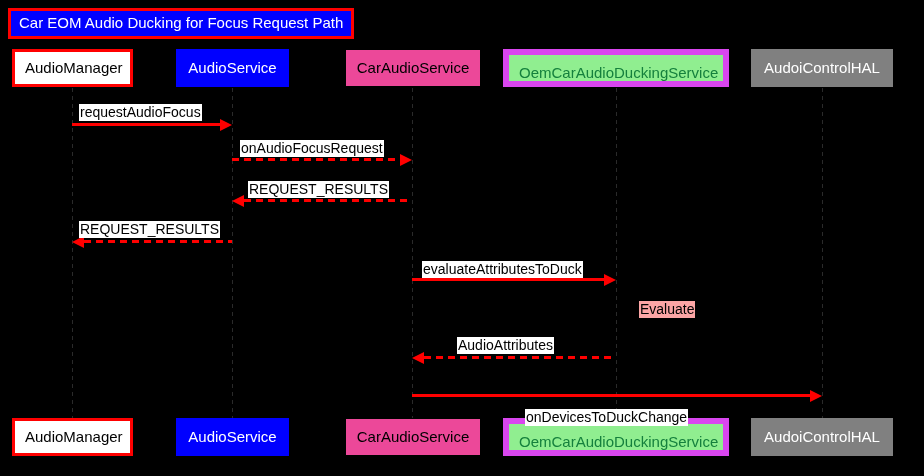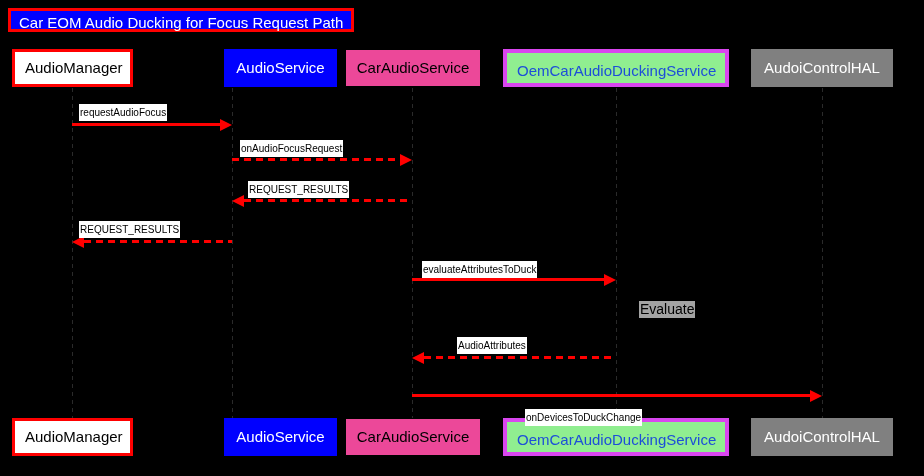--- a/index.html
+++ b/index.html
@@ -29,21 +29,21 @@
     left: 8px;
     top: 8px;
     padding: 3px 8px 4px 8px;
     background: #0000ff;
     border: 3px solid #ff0000;
     color: #ffffff;
     font-size: 15px;
     line-height: 18px;
     white-space: nowrap;
     box-sizing: border-box;
-    height: 24px;
+    height: 31px;
   }
 
   
   .lifeline {
     position: absolute;
     width: 1px;
     top: 88px;
     height: 330px;
     background-image: linear-gradient(to bottom, #2a2a2a 0 4px, transparent 4px 8px);
     background-size: 1px 8px;
@@ -67,32 +67,31 @@
     background: #ffffff;
     color: #000000;
     border: 3px solid #ff0000;
     line-height: 32px;
   }
   .p-style-blue {
     background: #0000ff;
     color: #ffffff;
     border: 1px solid #0000ff;
     line-height: 36px;
-    margin-left: 48px;
   }
   .p-style-ivory {
     background: #ec4899;
     color: #000000;
     border: 1px solid #000000;
     line-height: 36px;
   }
   .p-style-green {
     background: #90ee90;
-    color: #1d4ed8;
-    border: 4px solid #d946ef;
+    color: #15803d;
+    border: 6px solid #d946ef;
     line-height: 36px;
   }
   .p-style-gray {
     background: #808080;
     color: #ffffff;
     border: 1px solid #808080;
     line-height: 36px;
   }
 
   
@@ -117,28 +116,28 @@
   .msg-arrow.right {
     border-left: 12px solid #ff0000;
   }
   .msg-arrow.left {
     border-right: 12px solid #ff0000;
   }
   .msg-label {
     position: absolute;
     background: #ffffff;
     color: #000000;
-    font-size: 10px;
+    font-size: 14px;
     line-height: 17px;
     padding: 0 1px;
     white-space: nowrap;
   }
   .note-label {
     position: absolute;
-    background: #a3a3a3;
+    background: #fca5a5;
     color: #000000;
     font-size: 14px;
     line-height: 17px;
     padding: 0 1px;
     white-space: nowrap;
   }
 </style>
 </head>
 <body>
 

